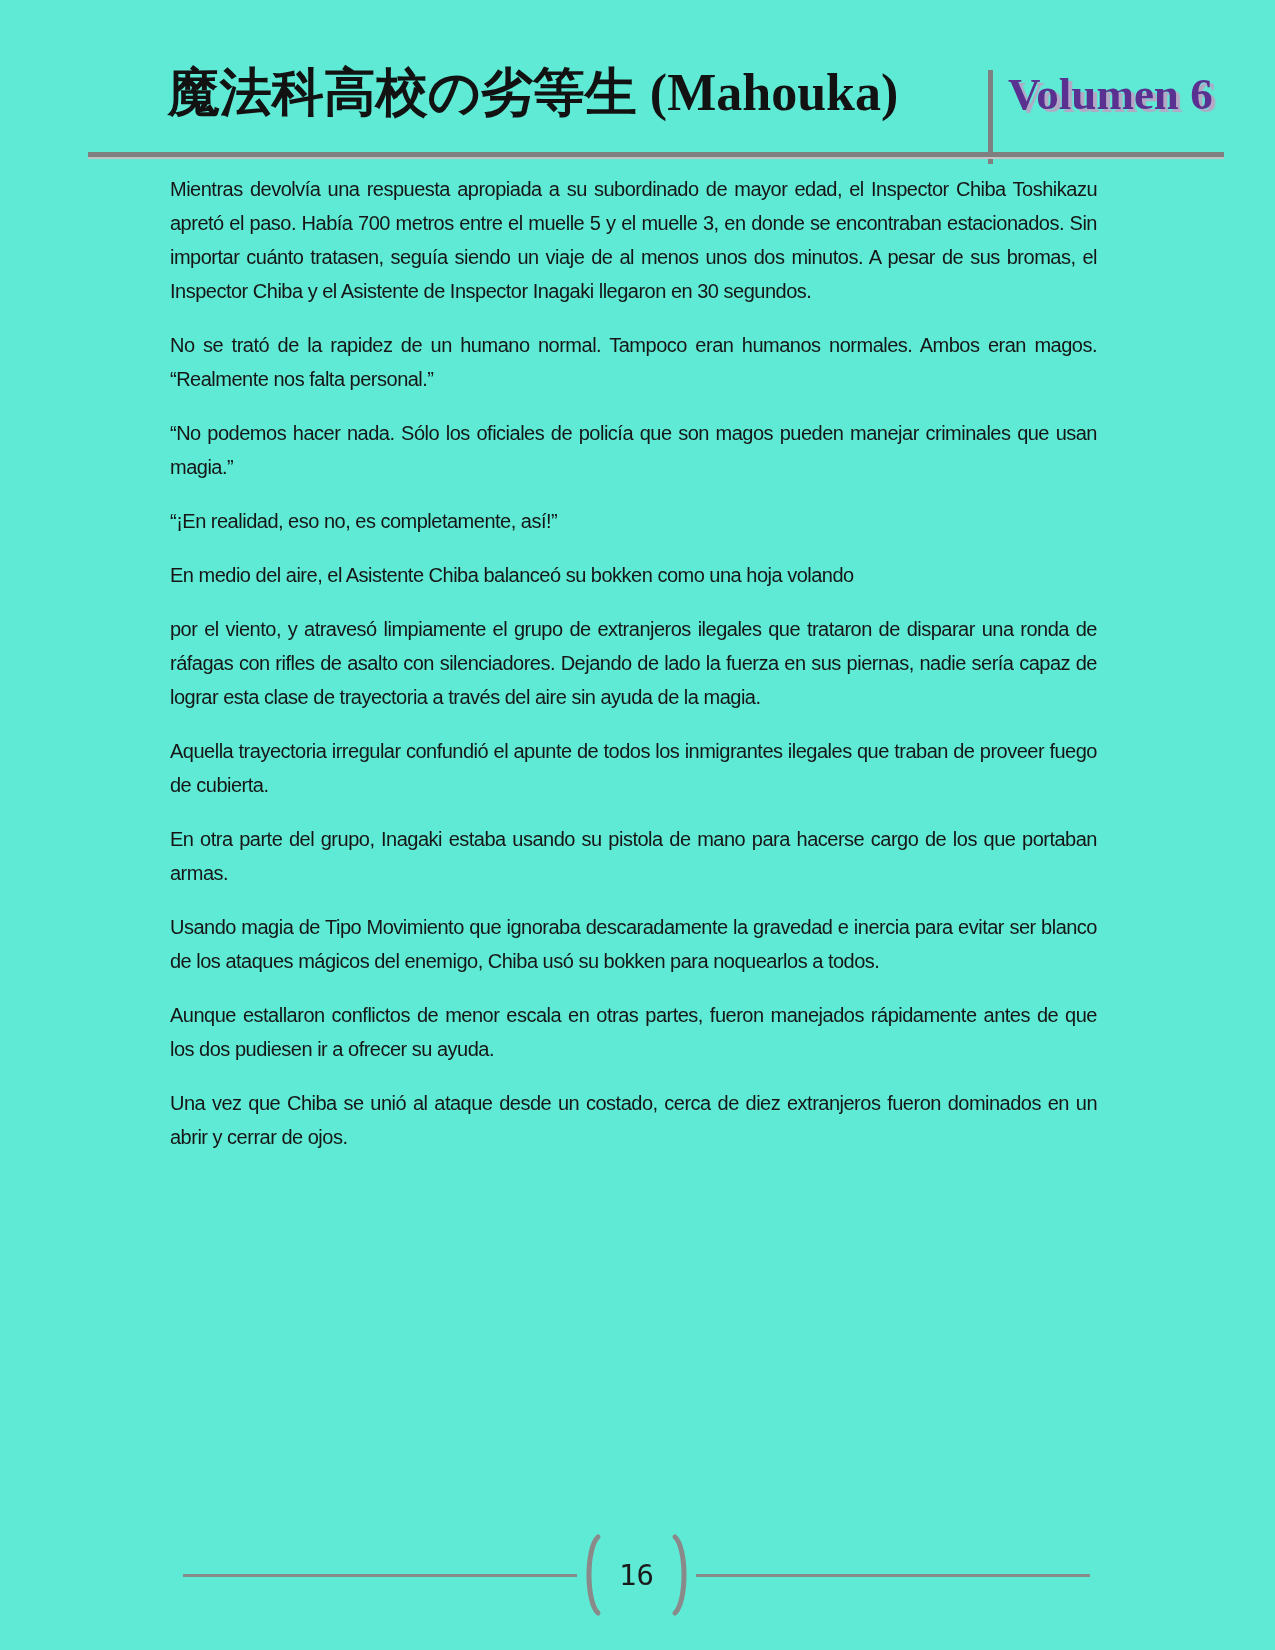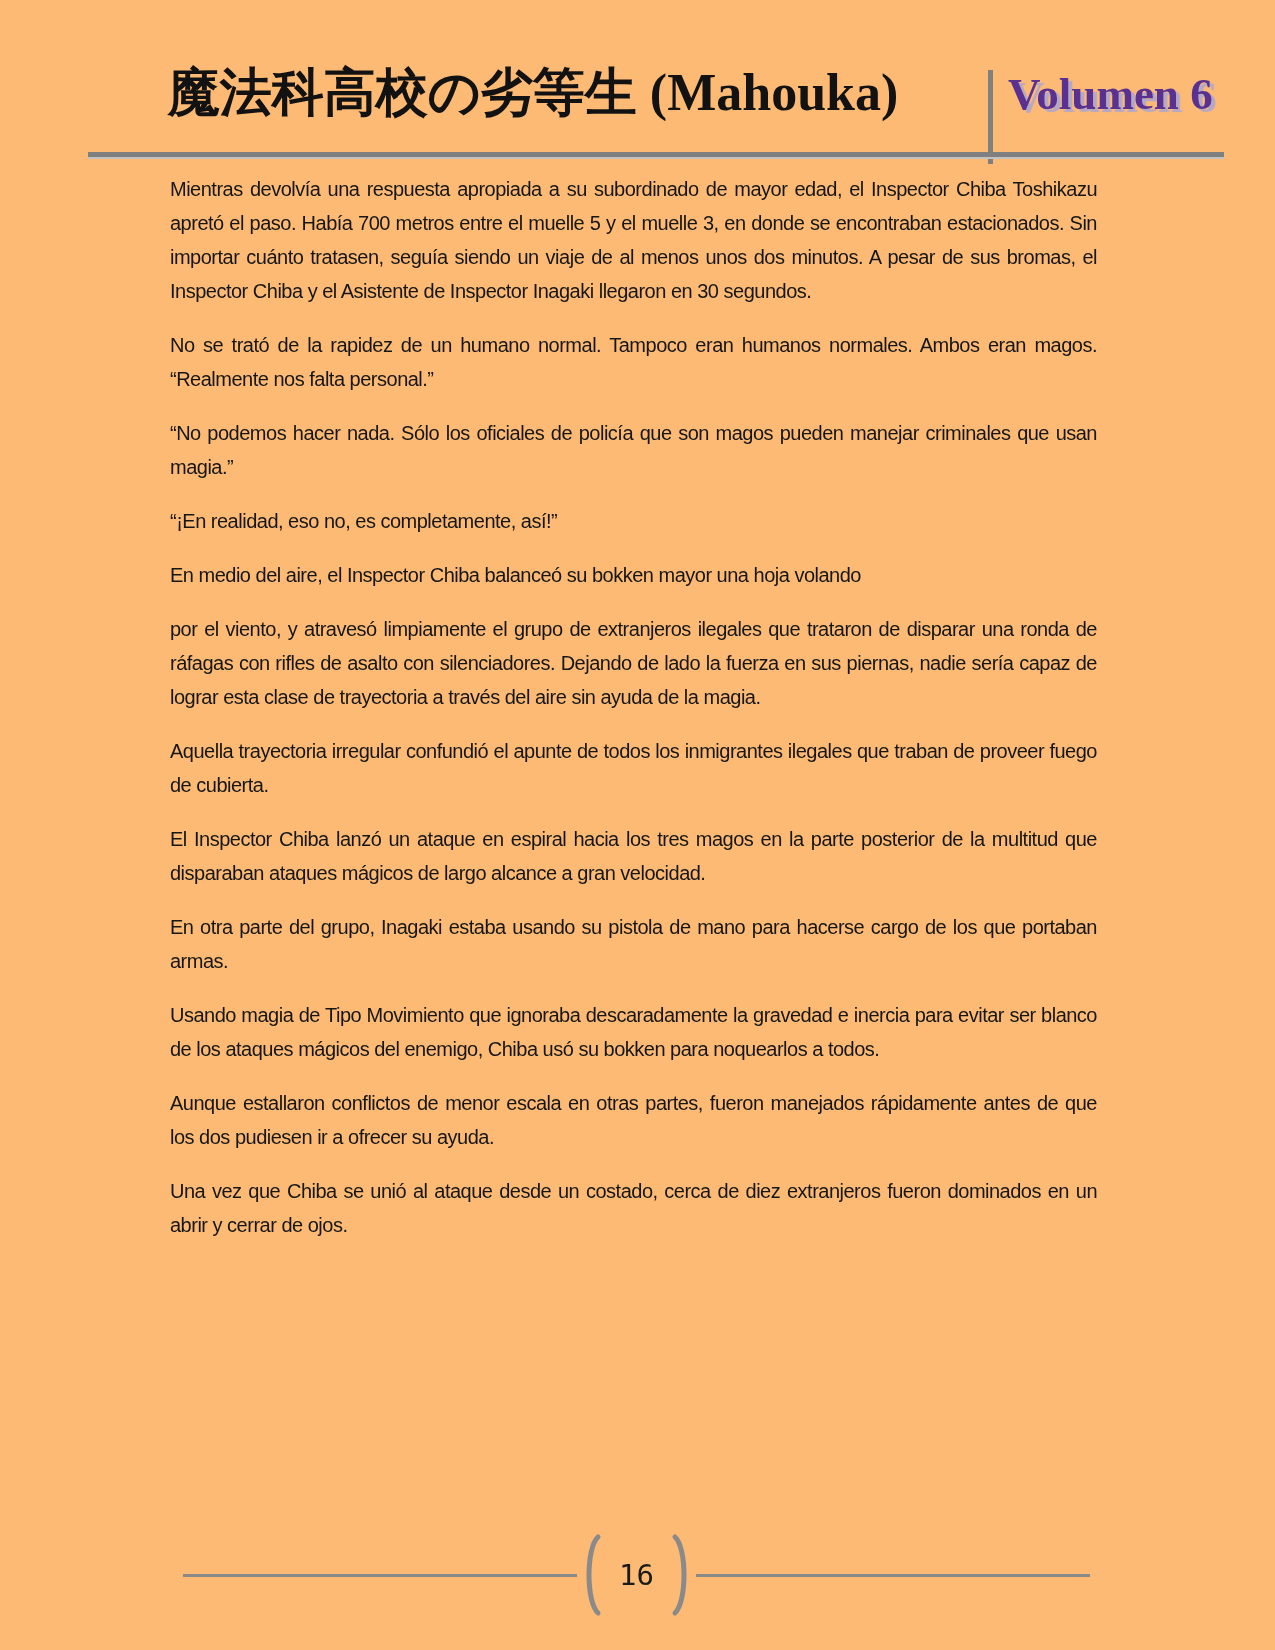--- a/index.html
+++ b/index.html
@@ -1,20 +1,20 @@
 <!DOCTYPE html>
 <html><head>
 <meta charset="utf-8">
 <style>
   html, body { margin: 0; padding: 0; background: #ffffff; }
   .page {
     position: relative;
     width: 1275px;
     height: 1650px;
-    background: #fdba74;
+    background: #5eead4;
     font-family: "Liberation Sans", sans-serif;
     overflow: hidden;
   }
   
   .header-title {
     position: absolute;
     top: 64px;
     left: 88px;
     width: 890px;
     text-align: center;
@@ -103,24 +103,23 @@
 
   <div class="volume-badge">Volumen 6</div>
 
   <div class="header-rule"></div>
 
   <div class="content">
     <p>Mientras devolvía una respuesta apropiada a su subordinado de mayor edad, el Inspector Chiba Toshikazu apretó el paso. Había 700 metros entre el muelle 5 y el muelle 3, en donde se encontraban estacionados. Sin importar cuánto tratasen, seguía siendo un viaje de al menos unos dos minutos. A pesar de sus bromas, el Inspector Chiba y el Asistente de Inspector Inagaki llegaron en 30 segundos.</p>
     <p>No se trató de la rapidez de un humano normal. Tampoco eran humanos normales. Ambos eran magos. “Realmente nos falta personal.”</p>
     <p>“No podemos hacer nada. Sólo los oficiales de policía que son magos pueden manejar criminales que usan magia.”</p>
     <p>“¡En realidad, eso no, es completamente, así!”</p>
-    <p>En medio del aire, el Inspector Chiba balanceó su bokken mayor una hoja volando</p>
+    <p>En medio del aire, el Asistente Chiba balanceó su bokken como una hoja volando</p>
     <p>por el viento, y atravesó limpiamente el grupo de extranjeros ilegales que trataron de disparar una ronda de ráfagas con rifles de asalto con silenciadores. Dejando de lado la fuerza en sus piernas, nadie sería capaz de lograr esta clase de trayectoria a través del aire sin ayuda de la magia.</p>
     <p>Aquella trayectoria irregular confundió el apunte de todos los inmigrantes ilegales que traban de proveer fuego de cubierta.</p>
-    <p>El Inspector Chiba lanzó un ataque en espiral hacia los tres magos en la parte posterior de la multitud que disparaban ataques mágicos de largo alcance a gran velocidad.</p>
     <p>En otra parte del grupo, Inagaki estaba usando su pistola de mano para hacerse cargo de los que portaban armas.</p>
     <p>Usando magia de Tipo Movimiento que ignoraba descaradamente la gravedad e inercia para evitar ser blanco de los ataques mágicos del enemigo, Chiba usó su bokken para noquearlos a todos.</p>
     <p>Aunque estallaron conflictos de menor escala en otras partes, fueron manejados rápidamente antes de que los dos pudiesen ir a ofrecer su ayuda.</p>
     <p>Una vez que Chiba se unió al ataque desde un costado, cerca de diez extranjeros fueron dominados en un abrir y cerrar de ojos.</p>
   </div>
 
   <div class="footer">
     <div class="footer-line"></div>
     <svg class="footer-bracket" width="26" height="84" viewBox="0 0 26 84">
       <path d="M21 4 C9 15 9 69 21 80" fill="none" stroke="#8a8a8a" stroke-width="5" stroke-linecap="round"></path>

